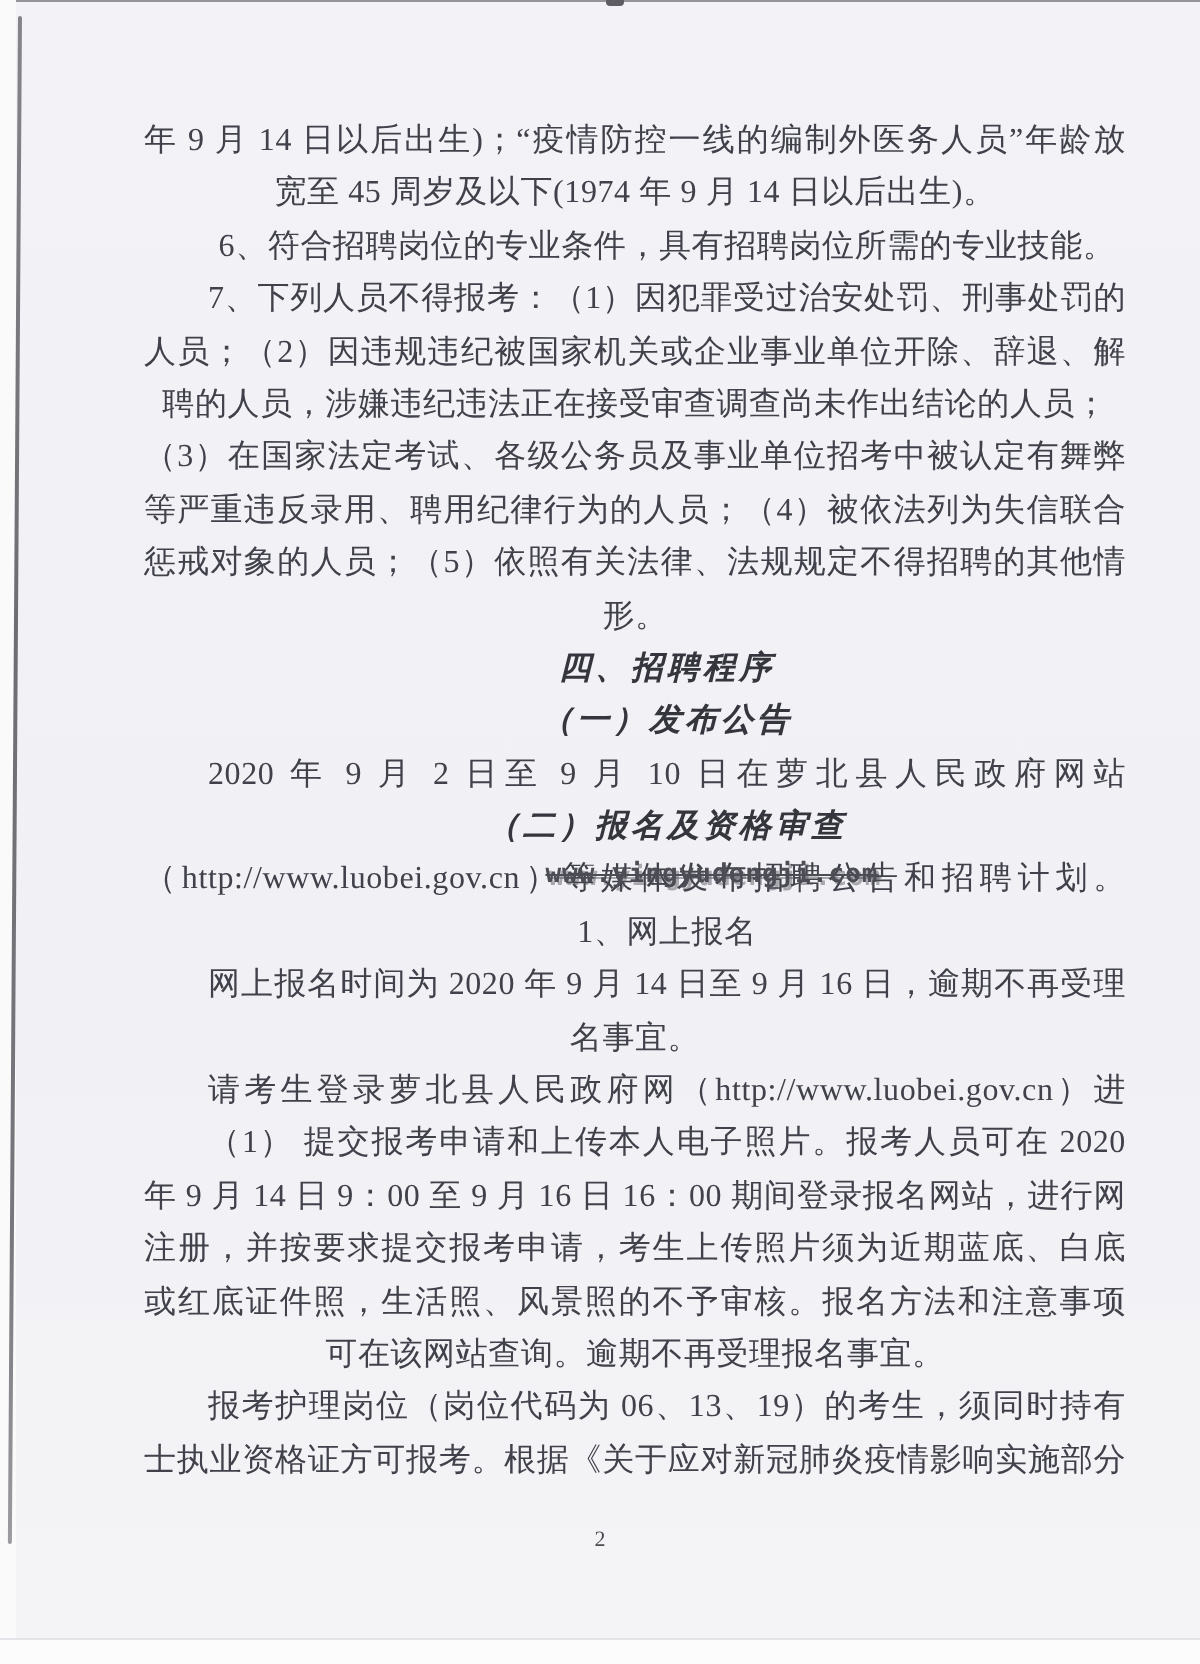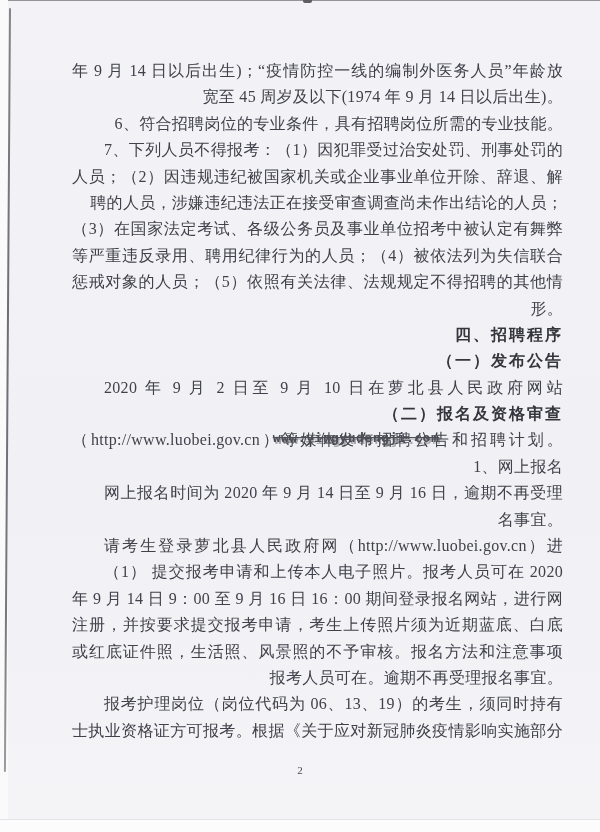--- a/index.html
+++ b/index.html
@@ -65,34 +65,35 @@
     left: 72px; top: 58px;
     width: 491px;
     font-size: 16px;
     letter-spacing: 0.3px;
     color: #41414b;
   }
   .line {
     height: 26.4px;
     line-height: 26.4px;
     overflow: hidden;
-    text-align: right;
+    text-align: center;
   }
   .line.just {
     text-align: justify;
     text-align-last: justify;
     text-justify: inter-character;
   }
   .line.indent {
     text-indent: 32px;
   }
   .line.bold {
     font-weight: bold;
     letter-spacing: 2px;
     color: #35353d;
+    font-style: italic;
   }
   .watermark {
     position: absolute;
     left: 256px; top: 402px;
     width: 200px;
     text-align: center;
     font-family: "DejaVu Sans Mono", "Liberation Mono", monospace;
     font-size: 13px;
     font-weight: bold;
     letter-spacing: 0.5px;
@@ -139,21 +140,21 @@
         <div class="line indent bold">（二）报名及资格审查</div>
         <div class="line just">（http://www.luobei.gov.cn）等媒体发布招聘公告和招聘计划。</div>
         <div class="line indent">1、网上报名</div>
         <div class="line indent just">网上报名时间为 2020 年 9 月 14 日至 9 月 16 日，逾期不再受理报</div>
         <div class="line">名事宜。</div>
         <div class="line indent just">请考生登录萝北县人民政府网（http://www.luobei.gov.cn）进</div>
         <div class="line indent just">（1）  提交报考申请和上传本人电子照片。报考人员可在 2020</div>
         <div class="line just">年 9 月 14 日 9：00 至 9 月 16 日 16：00 期间登录报名网站，进行网上</div>
         <div class="line just">注册，并按要求提交报考申请，考生上传照片须为近期蓝底、白底</div>
         <div class="line just">或红底证件照，生活照、风景照的不予审核。报名方法和注意事项</div>
-        <div class="line">报考人员可在。逾期不再受理报名事宜。</div>
+        <div class="line">可在该网站查询。逾期不再受理报名事宜。</div>
         <div class="line indent just">报考护理岗位（岗位代码为 06、13、19）的考生，须同时持有护</div>
         <div class="line just">士执业资格证方可报考。根据《关于应对新冠肺炎疫情影响实施部分</div>
       </div>
 
     <div class="watermark">www.yingyudengji.com</div>
 
     <div class="page-number">2</div>
   </div>
   <div class="bottom-strip"></div>
 </div>

